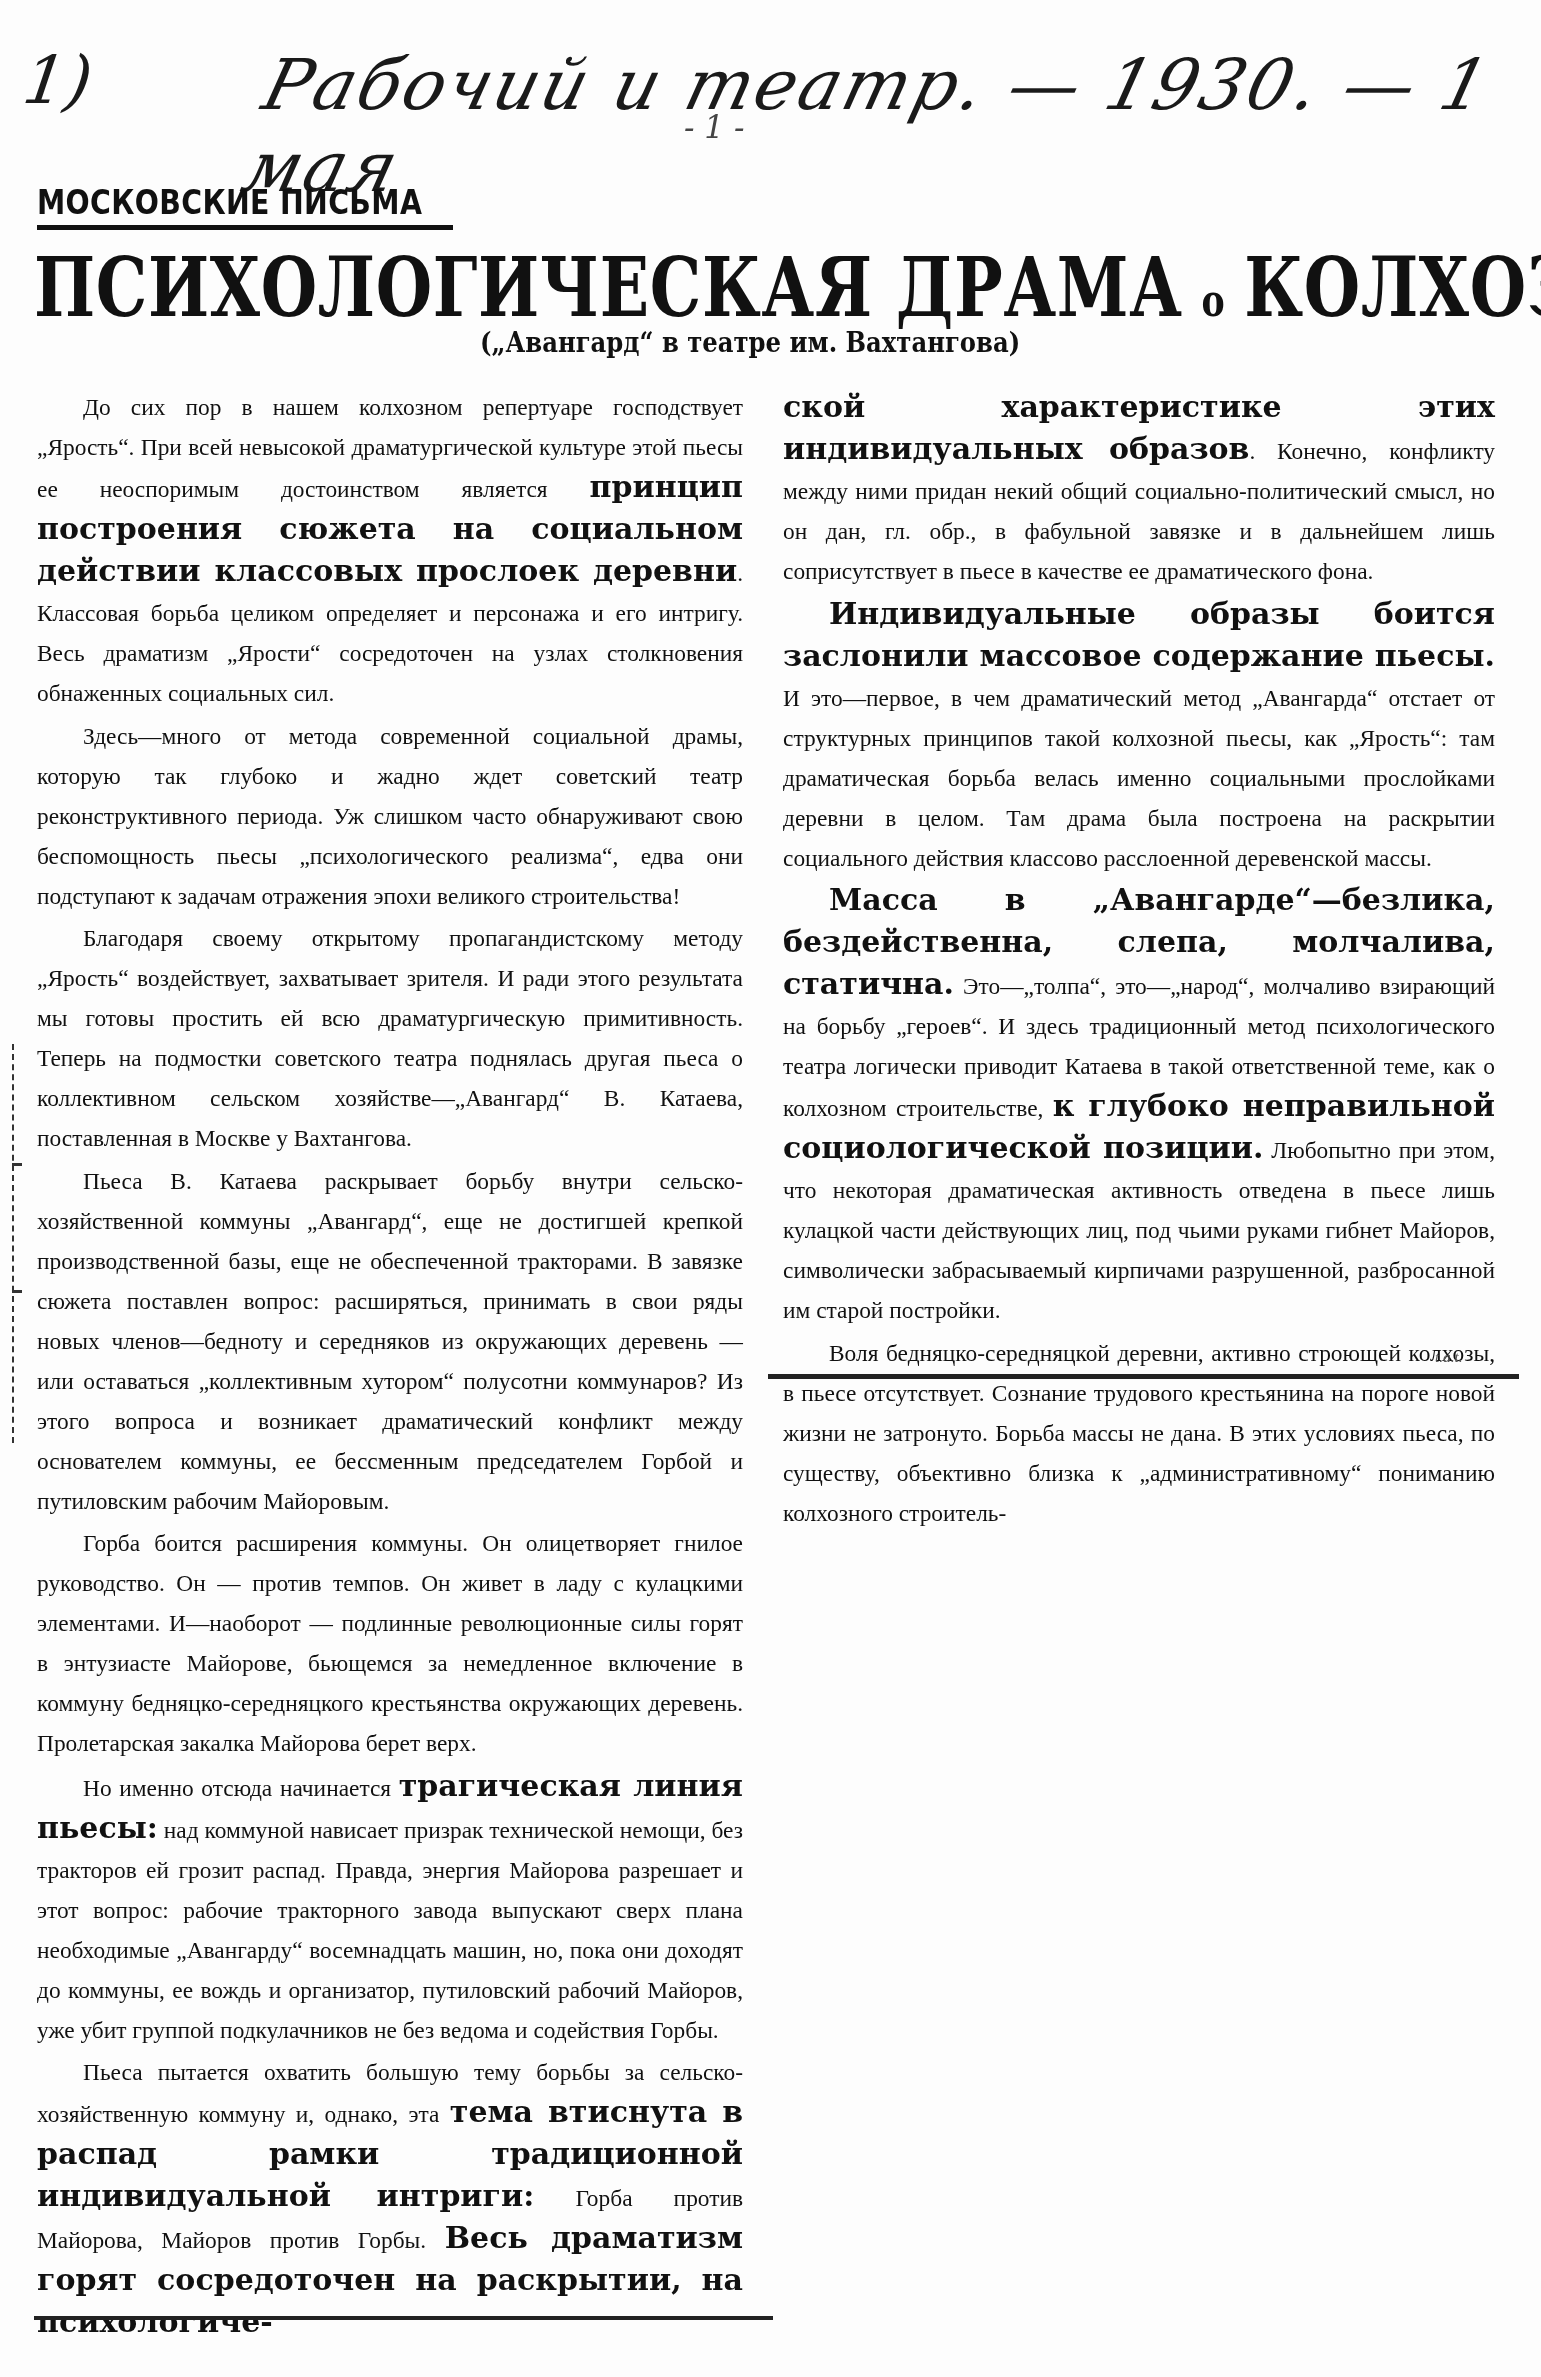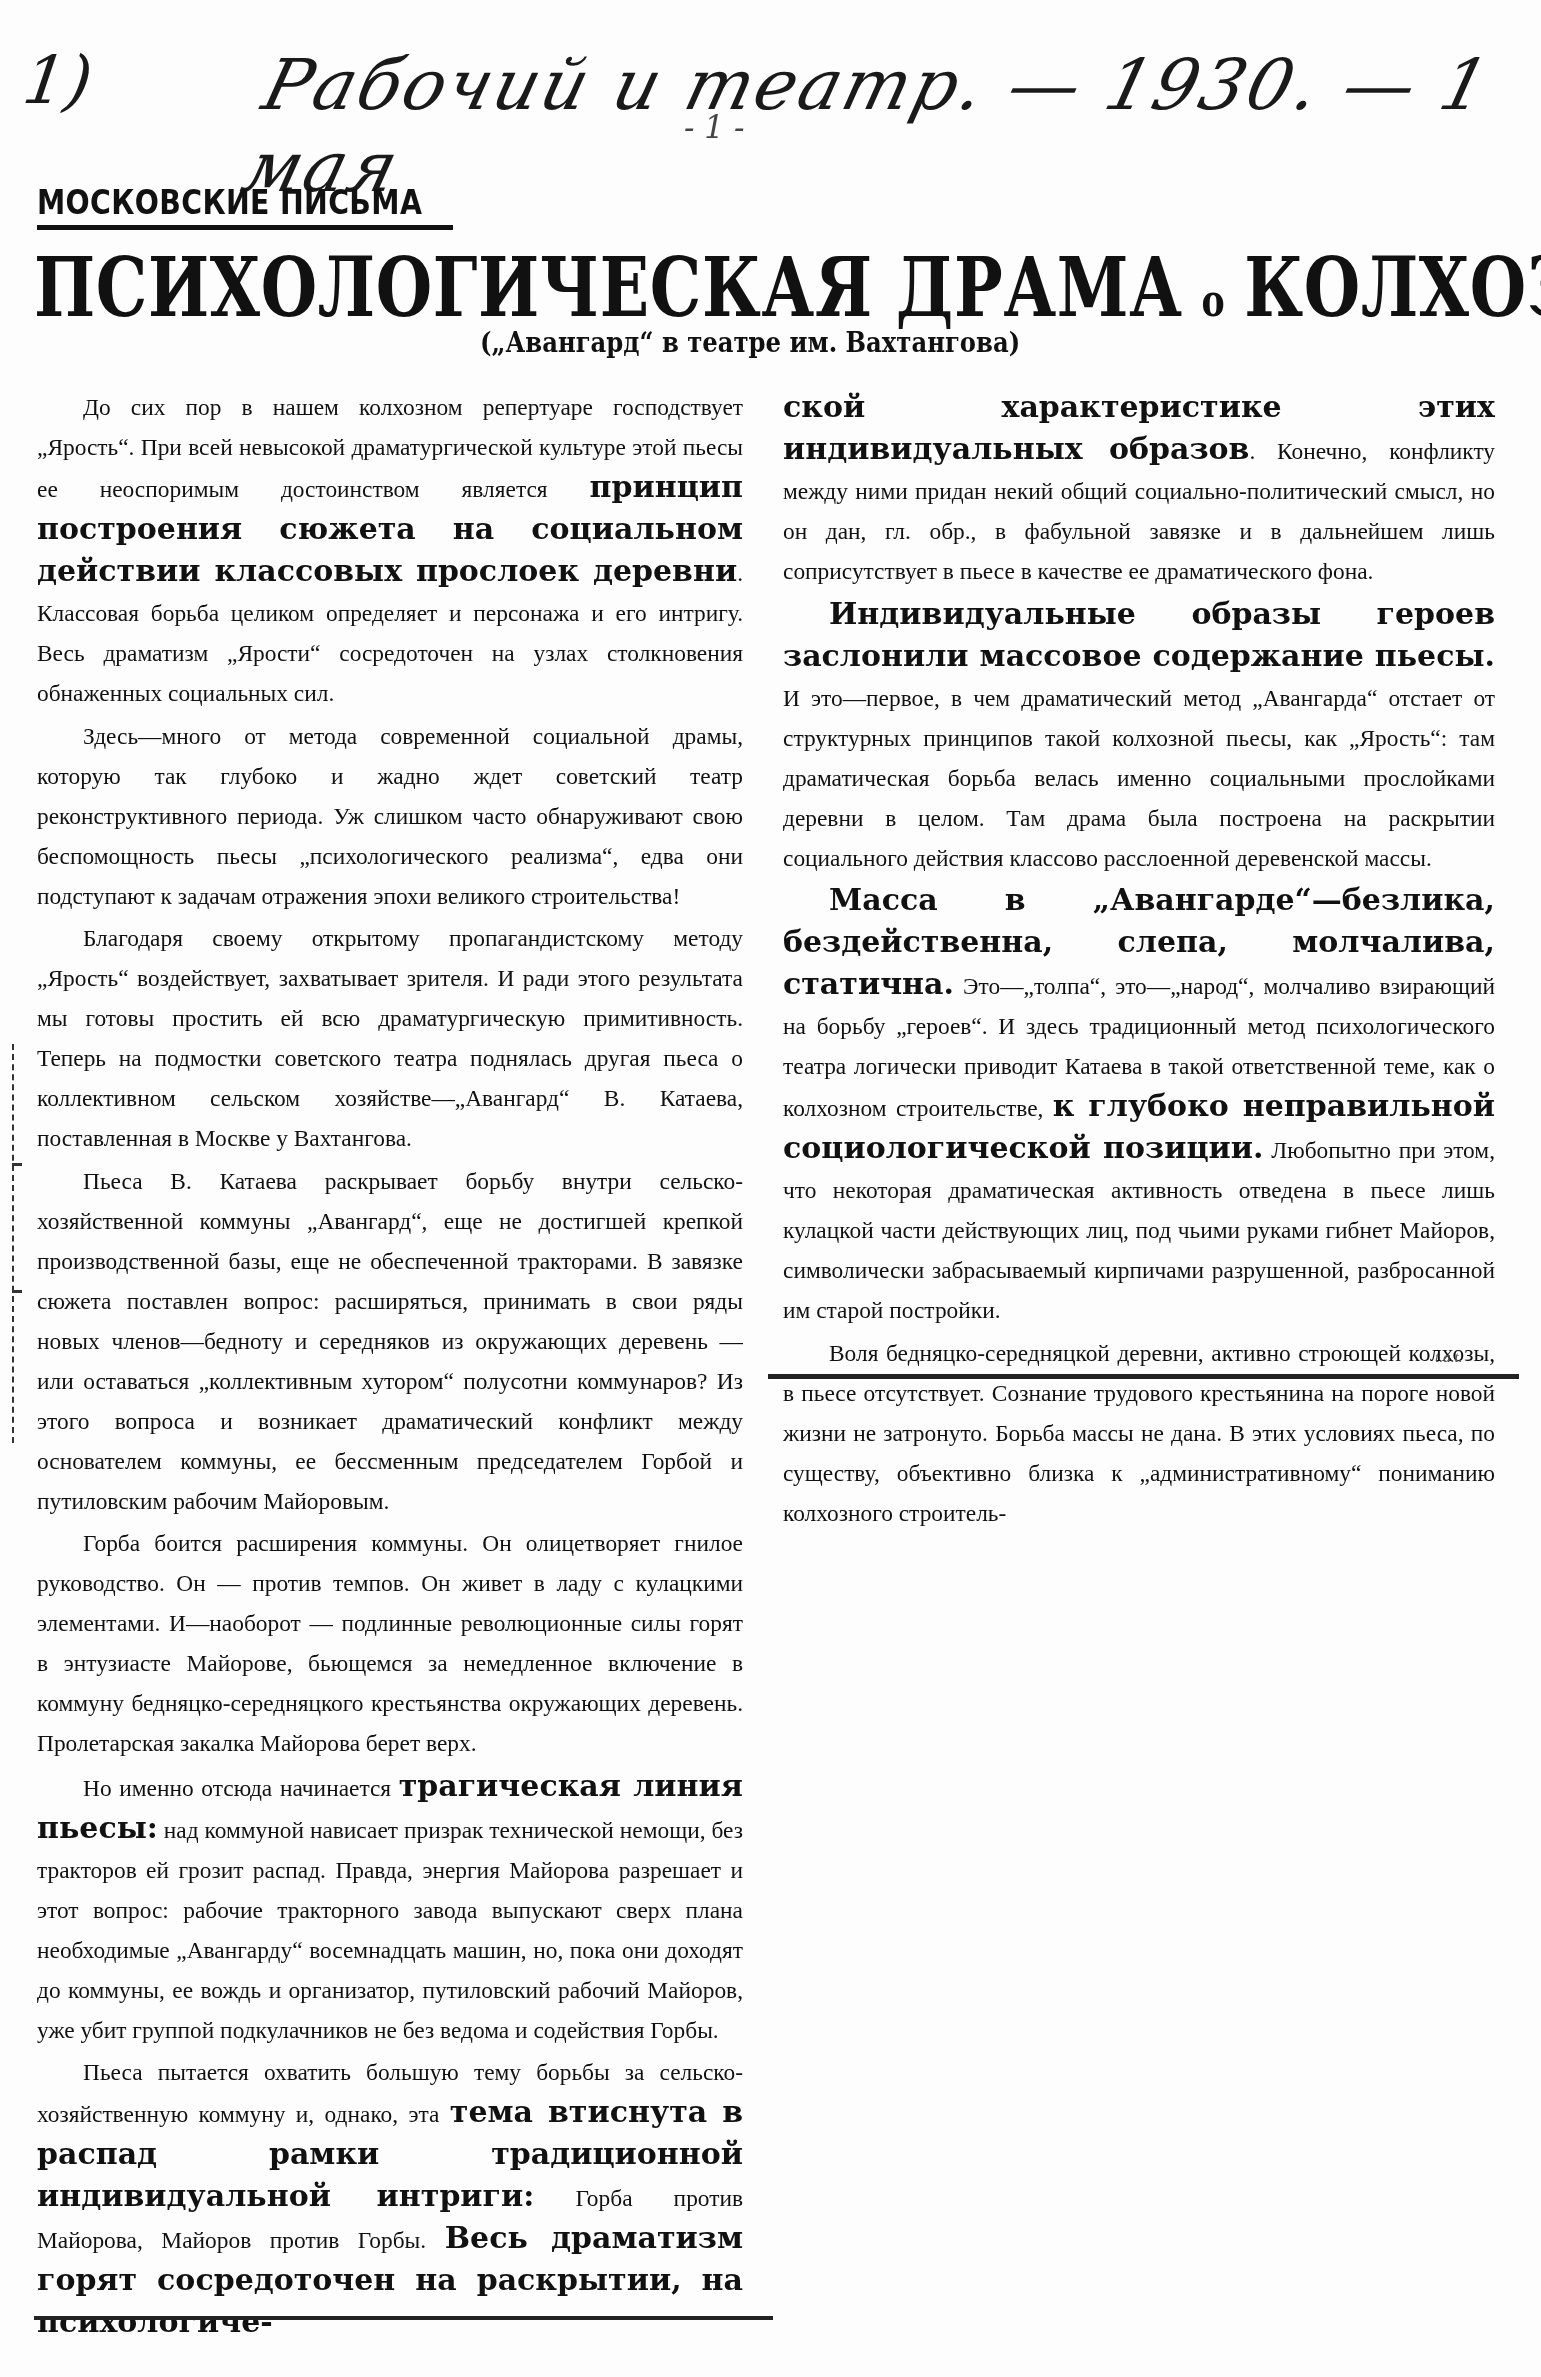--- a/index.html
+++ b/index.html
@@ -55,19 +55,19 @@
   <p>Благодаря своему открытому пропагандистскому методу „Ярость“ воздействует, захватывает зрителя. И ради этого результата мы готовы простить ей всю драматургическую примитивность. Теперь на подмостки советского театра поднялась другая пьеса о коллективном сельском хозяйстве—„Авангард“ В. Катаева, поставленная в Москве у Вахтангова.</p>
   <p>Пьеса В. Катаева раскрывает борьбу внутри сельско-хозяйственной коммуны „Авангард“, еще не достигшей крепкой производственной базы, еще не обеспеченной тракторами. В завязке сюжета поставлен вопрос: расширяться, принимать в свои ряды новых членов—бедноту и середняков из окружающих деревень — или оставаться „коллективным хутором“ полусотни коммунаров? Из этого вопроса и возникает драматический конфликт между основателем коммуны, ее бессменным председателем Горбой и путиловским рабочим Майоровым.</p>
   <p>Горба боится расширения коммуны. Он олицетворяет гнилое руководство. Он — против темпов. Он живет в ладу с кулацкими элементами. И—наоборот — подлинные революционные силы горят в энтузиасте Майорове, бьющемся за немедленное включение в коммуну бедняцко-середняцкого крестьянства окружающих деревень. Пролетарская закалка Майорова берет верх.</p>
   <p>Но именно отсюда начинается <b>трагическая линия пьесы:</b> над коммуной нависает призрак технической немощи, без тракторов ей грозит распад. Правда, энергия Майорова разрешает и этот вопрос: рабочие тракторного завода выпускают сверх плана необходимые „Авангарду“ восемнадцать машин, но, пока они доходят до коммуны, ее вождь и организатор, путиловский рабочий Майоров, уже убит группой подкулачников не без ведома и содействия Горбы.</p>
   <p>Пьеса пытается охватить большую тему борьбы за сельско-хозяйственную коммуну и, однако, эта <b>тема втиснута в распад рамки традиционной индивидуальной интриги:</b> Горба против Майорова, Майоров против Горбы. <b>Весь драматизм горят сосредоточен на раскрытии, на психологиче-</b></p>
 </div>
 <div id="bottom-rule-left"></div>
 
 <div class="col" id="col-right">
   <p class="cont"><b>ской характеристике этих индивидуальных образов</b>. Конечно, конфликту между ними придан некий общий социально-политический смысл, но он дан, гл. обр., в фабульной завязке и в дальнейшем лишь соприсутствует в пьесе в качестве ее драматического фона.</p>
-  <p><b>Индивидуальные образы героев заслонили массовое содержание пьесы.</b> И это—первое, в чем драматический метод „Авангарда“ отстает от структурных принципов такой колхозной пьесы, как „Ярость“: там драматическая борьба велась именно социальными прослойками деревни в целом. Там драма была построена на раскрытии социального действия классово расслоенной деревенской массы.</p>
+  <p><b>Индивидуальные образы боится заслонили массовое содержание пьесы.</b> И это—первое, в чем драматический метод „Авангарда“ отстает от структурных принципов такой колхозной пьесы, как „Ярость“: там драматическая борьба велась именно социальными прослойками деревни в целом. Там драма была построена на раскрытии социального действия классово расслоенной деревенской массы.</p>
   <p><b>Масса в „Авангарде“—безлика, бездейственна, слепа, молчалива, статична.</b> Это—„толпа“, это—„народ“, молчаливо взирающий на борьбу „героев“. И здесь традиционный метод психологического театра логически приводит Катаева в такой ответственной теме, как о колхозном строительстве, <b>к глубоко неправильной социологической позиции.</b> Любопытно при этом, что некоторая драматическая активность отведена в пьесе лишь кулацкой части действующих лиц, под чьими руками гибнет Майоров, символически забрасываемый кирпичами разрушенной, разбросанной им старой постройки.</p>
   <p>Воля бедняцко-середняцкой деревни, активно строющей колхозы, в пьесе отсутствует. Сознание трудового крестьянина на пороге новой жизни не затронуто. Борьба массы не дана. В этих условиях пьеса, по существу, объективно близка к „административному“ пониманию колхозного строитель-</p>
 </div>
 <div class="smudge">t.a.t.</div>
 <div id="bottom-rule-right"></div>
 
 
 </body></html>

